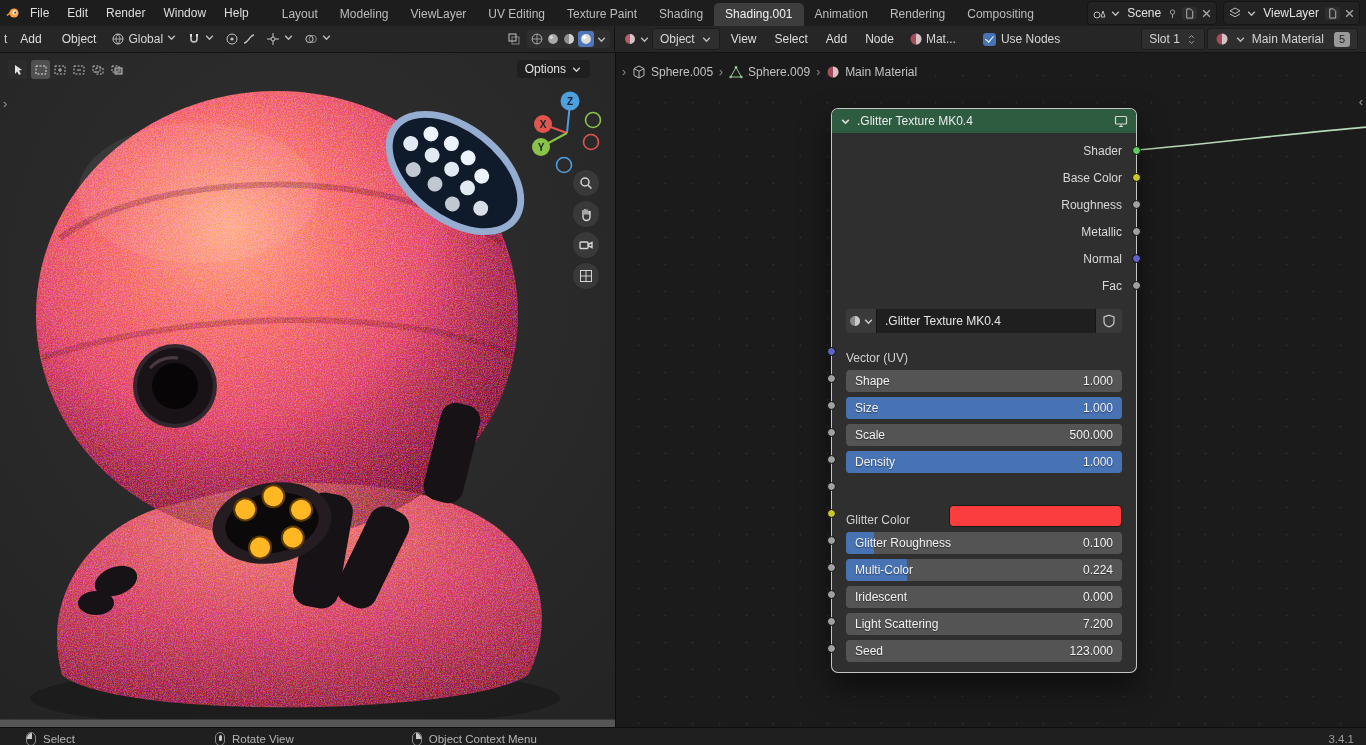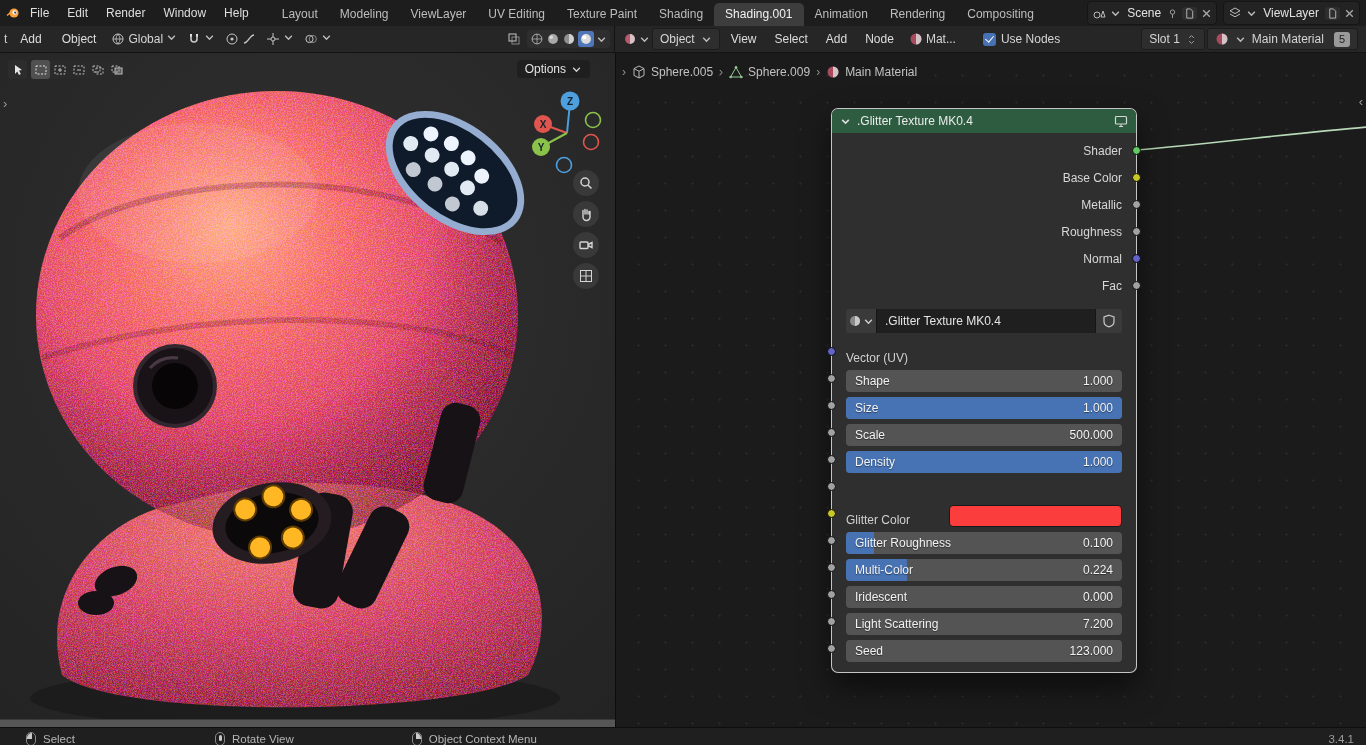--- a/index.html
+++ b/index.html
@@ -636,25 +636,25 @@
         <div id="node-outputs">
             <div class="out-row">
               <span class="out-label">Shader</span>
               <span class="socket out" style="background: rgb(99, 199, 99);"></span>
             </div>
             <div class="out-row">
               <span class="out-label">Base Color</span>
               <span class="socket out" style="background: rgb(199, 199, 41);"></span>
             </div>
             <div class="out-row">
+              <span class="out-label">Roughness</span>
+              <span class="socket out" style="background: rgb(161, 161, 161);"></span>
+            </div>
+            <div class="out-row">
               <span class="out-label">Metallic</span>
-              <span class="socket out" style="background: rgb(161, 161, 161);"></span>
-            </div>
-            <div class="out-row">
-              <span class="out-label">Roughness</span>
               <span class="socket out" style="background: rgb(161, 161, 161);"></span>
             </div>
             <div class="out-row">
               <span class="out-label">Normal</span>
               <span class="socket out" style="background: rgb(99, 99, 199);"></span>
             </div>
             <div class="out-row">
               <span class="out-label">Fac</span>
               <span class="socket out" style="background: rgb(161, 161, 161);"></span>
             </div>

